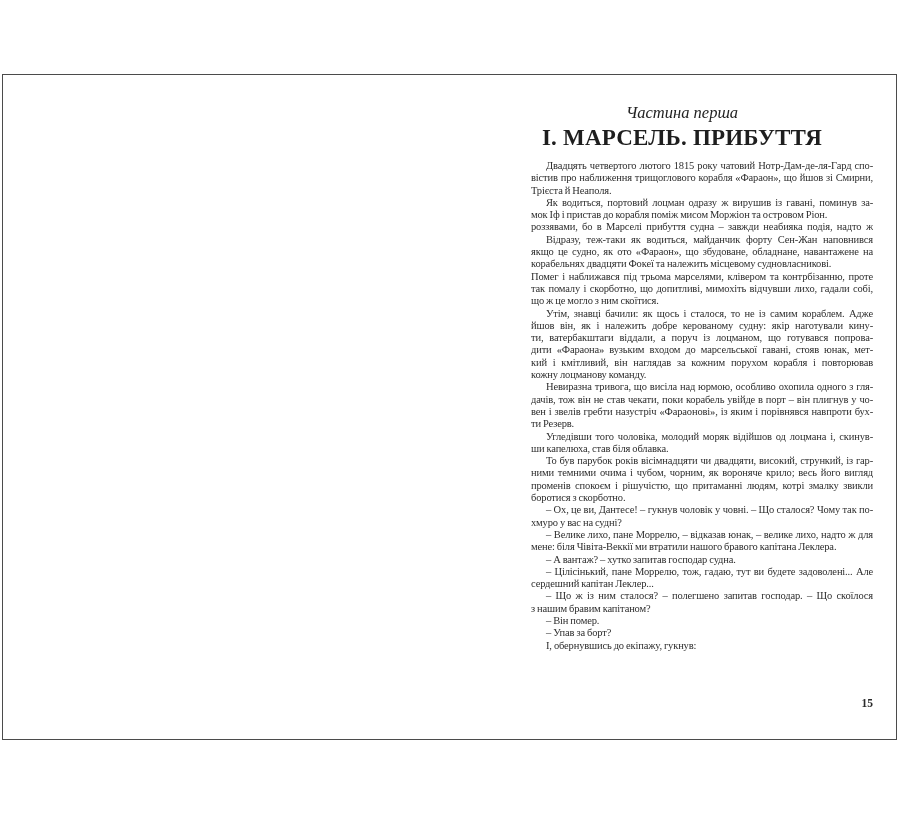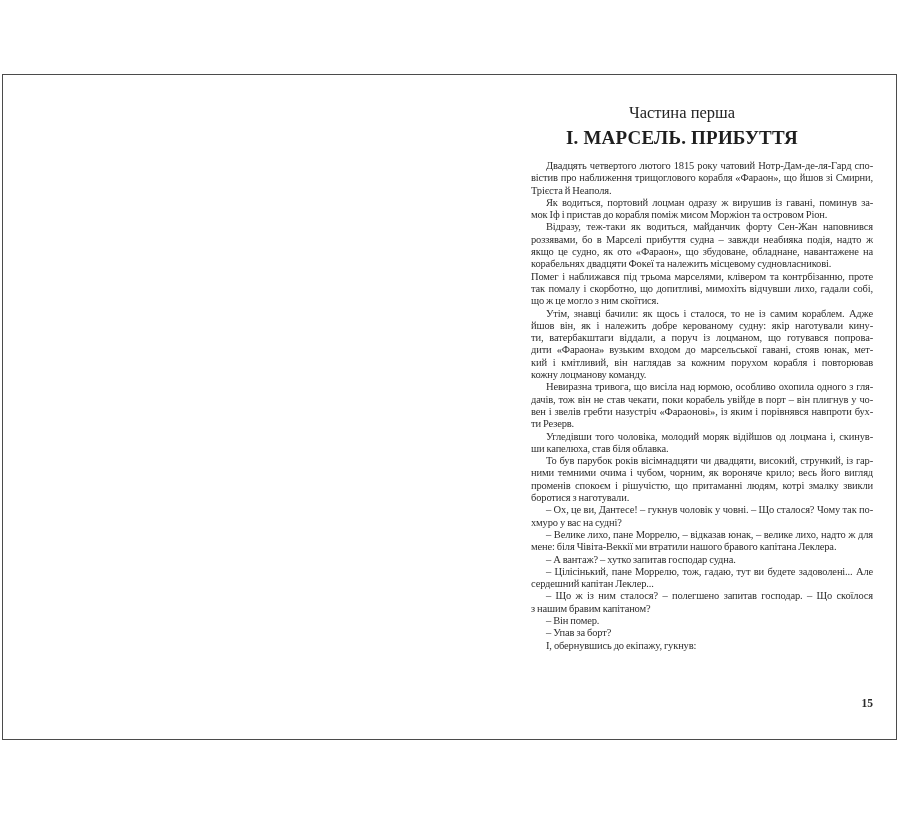--- a/index.html
+++ b/index.html
@@ -42,28 +42,29 @@
   .part-title {
     position: absolute;
     left: 0; top: 28px;
     width: 100%;
     margin: 0;
     text-align: center;
     font-size: 16.5px;
     font-weight: normal;
     line-height: 20px;
     color: #232323;
+    font-style: italic;
   }
   .chapter-title {
     position: absolute;
     left: 0; top: 51px;
     width: 100%;
     margin: 0;
     text-align: center;
-    font-size: 19px;
+    font-size: 23px;
     font-weight: bold;
     line-height: 23px;
     letter-spacing: 0.2px;
     color: #1e1e1e;
   }
   .body-text {
     position: absolute;
     left: 0; top: 85px;
     width: 100%;
     font-size: 10.5px;
@@ -100,43 +101,43 @@
     <div class="right-page"></div>
     <div class="column">
       <h2 class="part-title">Частина перша</h2>
       <h1 class="chapter-title">І. МАРСЕЛЬ. ПРИБУТТЯ</h1>
       <div class="body-text">
           <div class="line indent">Двадцять четвертого лютого 1815 року чатовий Нотр-Дам-де-ля-Гард спо-</div>
           <div class="line">вістив про наближення трищоглового корабля «Фараон», що йшов зі Смирни,</div>
           <div class="line end">Трієста й Неаполя.</div>
           <div class="line indent">Як водиться, портовий лоцман одразу ж вирушив із гавані, поминув за-</div>
           <div class="line end">мок Іф і пристав до корабля поміж мисом Моржіон та островом Ріон.</div>
+          <div class="line">роззявами, бо в Марселі прибуття судна – завжди неабияка подія, надто ж</div>
           <div class="line indent">Відразу, теж-таки як водиться, майданчик форту Сен-Жан наповнився</div>
-          <div class="line">роззявами, бо в Марселі прибуття судна – завжди неабияка подія, надто ж</div>
           <div class="line">якщо це судно, як ото «Фараон», що збудоване, обладнане, навантажене на</div>
           <div class="line end">корабельнях двадцяти Фокеї та належить місцевому судновласникові.</div>
           <div class="line">Помег і наближався під трьома марселями, клівером та контрбізанню, проте</div>
           <div class="line">так помалу і скорботно, що допитливі, мимохіть відчувши лихо, гадали собі,</div>
           <div class="line end">що ж це могло з ним скоїтися.</div>
           <div class="line indent">Утім, знавці бачили: як щось і сталося, то не із самим кораблем. Адже</div>
           <div class="line">йшов він, як і належить добре керованому судну: якір наготували кину-</div>
           <div class="line">ти, ватербакштаги віддали, а поруч із лоцманом, що готувався попрова-</div>
           <div class="line">дити «Фараона» вузьким входом до марсельської гавані, стояв юнак, мет-</div>
           <div class="line">кий і кмітливий, він наглядав за кожним порухом корабля і повторював</div>
           <div class="line end">кожну лоцманову команду.</div>
           <div class="line indent">Невиразна тривога, що висіла над юрмою, особливо охопила одного з гля-</div>
           <div class="line">дачів, тож він не став чекати, поки корабель увійде в порт – він плигнув у чо-</div>
           <div class="line">вен і звелів гребти назустріч «Фараонові», із яким і порівнявся навпроти бух-</div>
           <div class="line end">ти Резерв.</div>
           <div class="line indent">Угледівши того чоловіка, молодий моряк відійшов од лоцмана і, скинув-</div>
           <div class="line end">ши капелюха, став біля облавка.</div>
           <div class="line indent">То був парубок років вісімнадцяти чи двадцяти, високий, стрункий, із гар-</div>
           <div class="line">ними темними очима і чубом, чорним, як вороняче крило; весь його вигляд</div>
           <div class="line">променів спокоєм і рішучістю, що притаманні людям, котрі змалку звикли</div>
-          <div class="line end">боротися з наготували.</div>
+          <div class="line end">боротися з скорботно.</div>
           <div class="line indent">– Ох, це ви, Дантесе! – гукнув чоловік у човні. – Що сталося? Чому так по-</div>
           <div class="line end">хмуро у вас на судні?</div>
           <div class="line indent">– Велике лихо, пане Моррелю, – відказав юнак, – велике лихо, надто ж для</div>
           <div class="line end">мене: біля Чівіта-Веккії ми втратили нашого бравого капітана Леклера.</div>
           <div class="line indent end">– А вантаж? – хутко запитав господар судна.</div>
           <div class="line indent">– Цілісінький, пане Моррелю, тож, гадаю, тут ви будете задоволені... Але</div>
           <div class="line end">сердешний капітан Леклер...</div>
           <div class="line indent">– Що ж із ним сталося? – полегшено запитав господар. – Що скоїлося</div>
           <div class="line end">з нашим бравим капітаном?</div>
           <div class="line indent end">– Він помер.</div>

